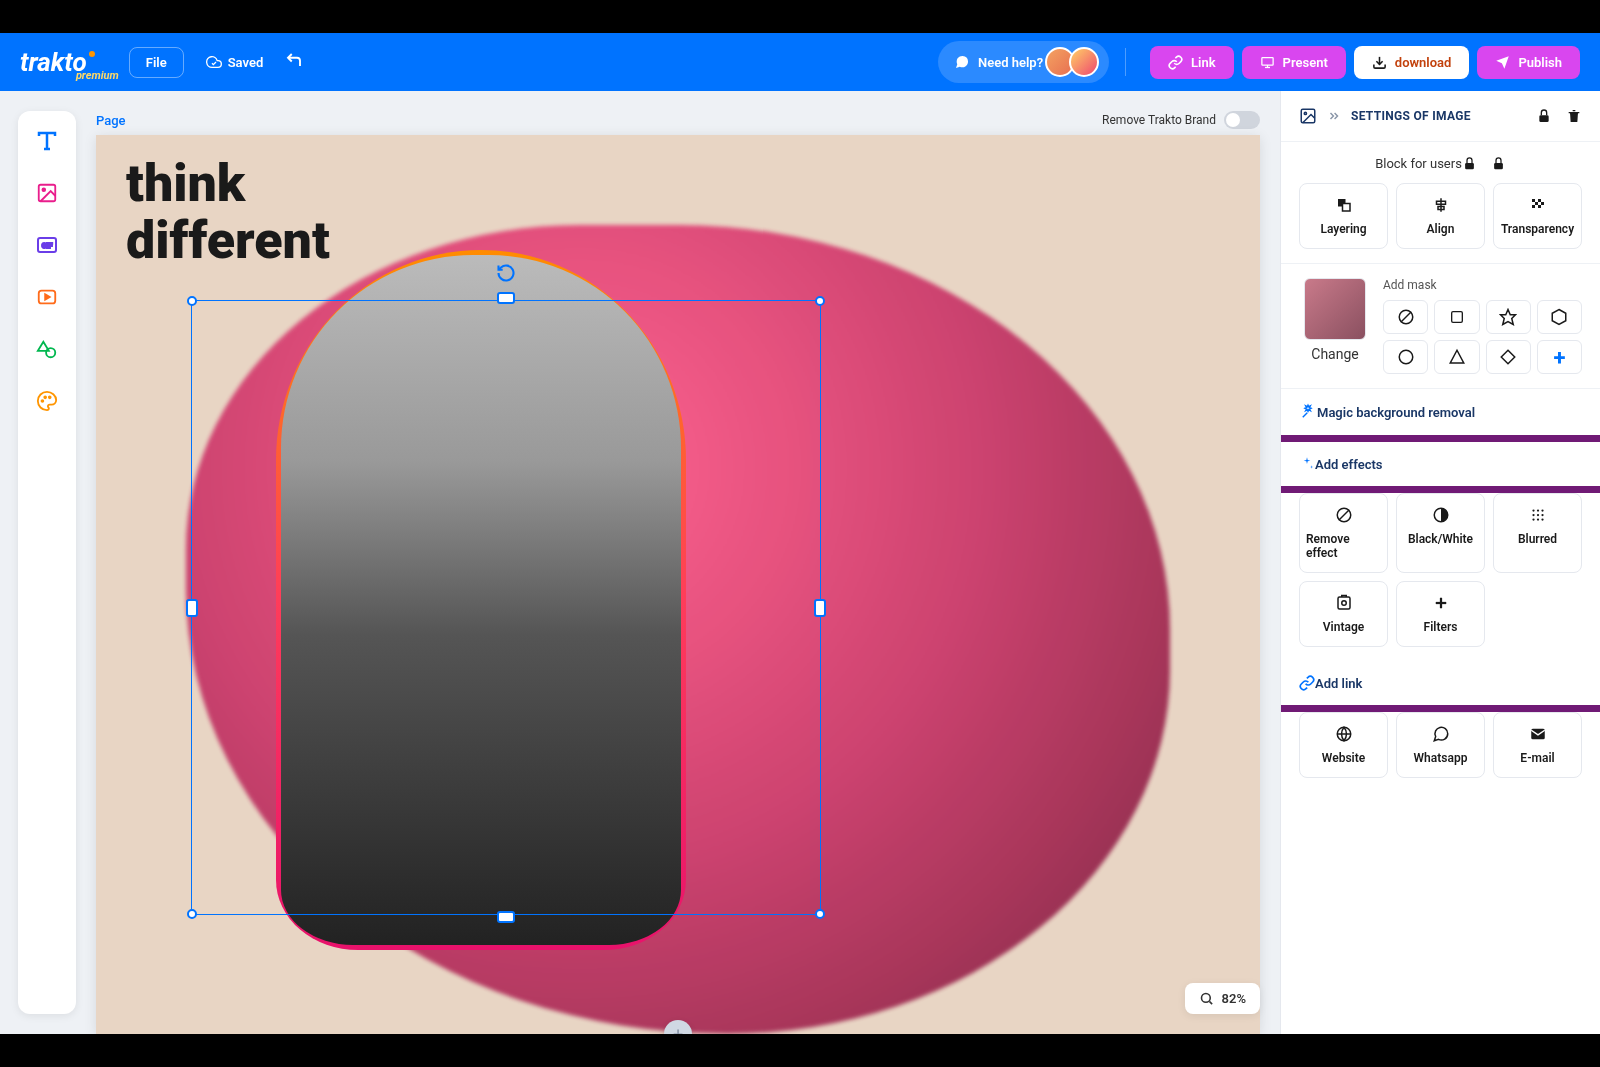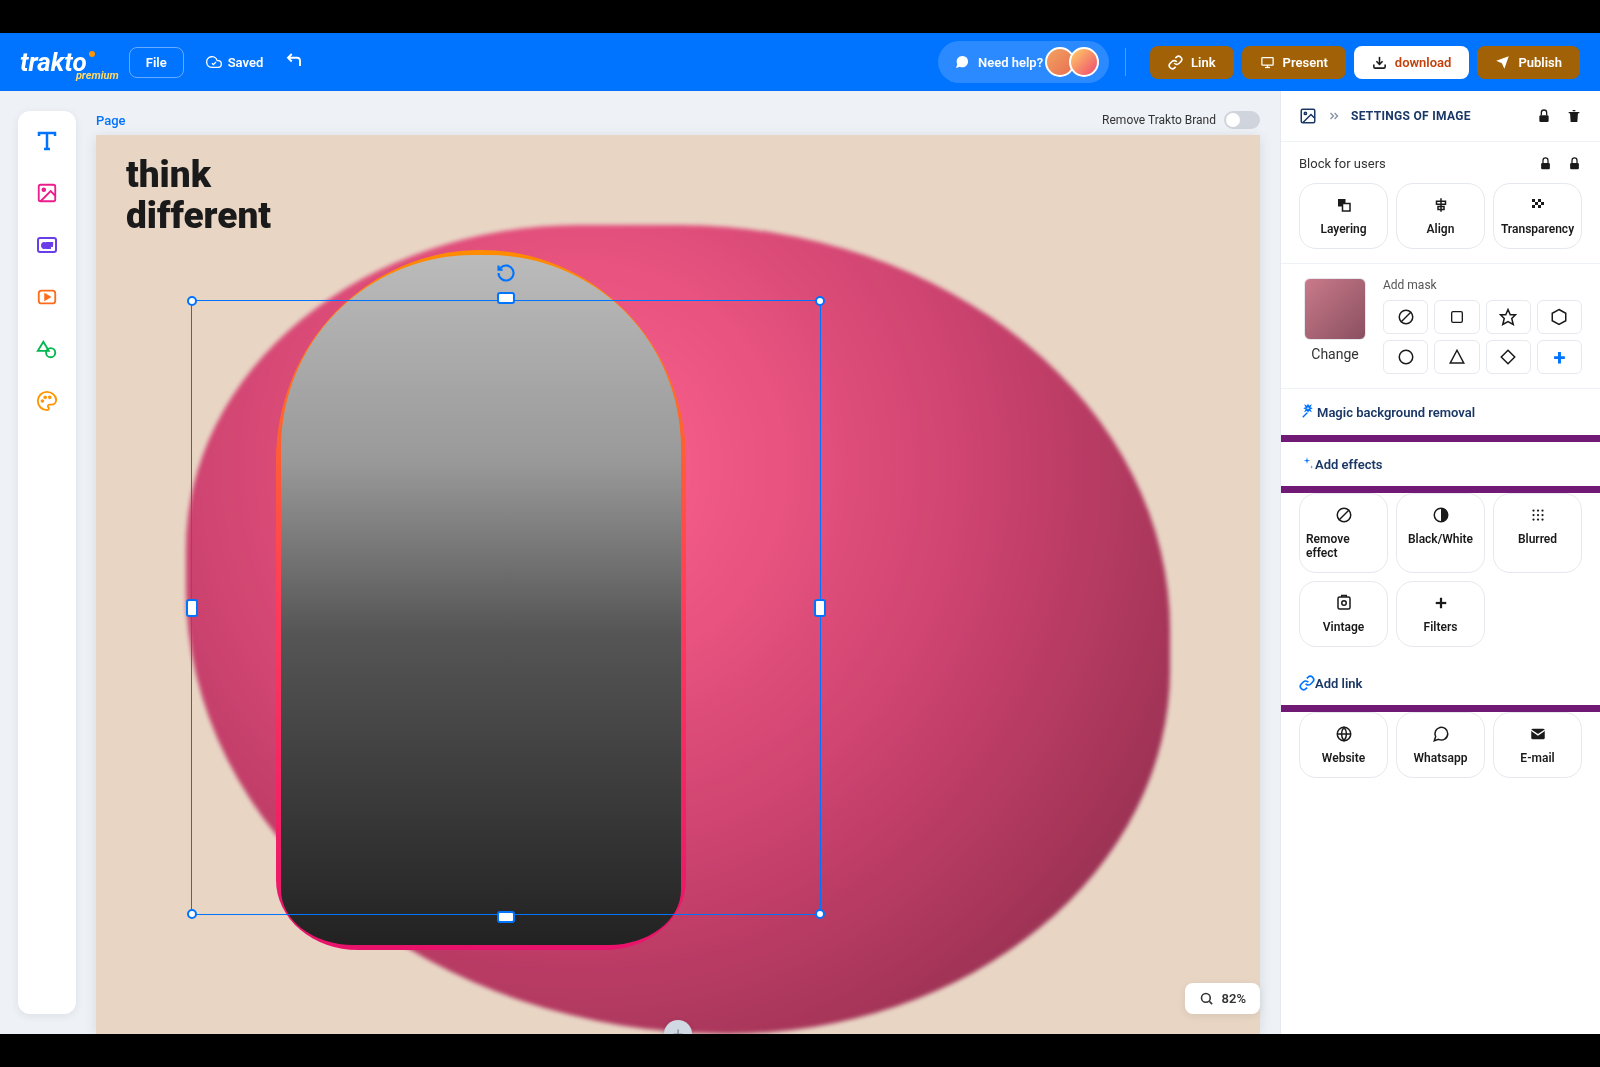--- a/index.html
+++ b/index.html
@@ -13,55 +13,55 @@
 .saved{display:flex;align-items:center;gap:6px;margin-left:22px;font-size:13px;font-weight:600}
 .undo-btn{margin-left:22px;cursor:pointer;font-size:18px}
 .spacer{flex:1}
 .help-btn{background:#2b8aff;border-radius:22px;display:flex;align-items:center;gap:8px;padding:6px 10px 6px 16px;font-size:13px;font-weight:600;cursor:pointer}
 .avatars{display:flex}
 .avatar{width:30px;height:30px;border-radius:50%;border:2px solid #fff;margin-left:-6px}
 .av1{background:linear-gradient(135deg,#f4a261,#e76f51)}
 .av2{background:linear-gradient(135deg,#ffd166,#ef476f)}
 .divider-v{width:1px;height:28px;background:rgba(255,255,255,.3);margin:0 16px}
 .top-btn{display:flex;align-items:center;gap:8px;padding:9px 18px;border-radius:8px;font-size:13px;font-weight:600;cursor:pointer;margin-left:8px}
-.btn-blue{background:#a16207;color:#fff}
+.btn-blue{background:#d946ef;color:#fff}
 .btn-white{background:#fff;color:#c2410c}
 .main{flex:1;display:flex;overflow:hidden}
 .left-tools{width:58px;background:#fff;border-radius:12px;margin:20px 0 20px 18px;display:flex;flex-direction:column;align-items:center;padding:18px 0;gap:28px;box-shadow:0 2px 8px rgba(0,0,0,.08)}
 .tool-icon{width:24px;height:24px;cursor:pointer;display:flex;align-items:center;justify-content:center}
 .canvas-area{flex:1;position:relative;padding:20px 20px 0 20px;display:flex;flex-direction:column}
 .canvas-header{display:flex;justify-content:space-between;align-items:center;padding:0 0 6px 0}
 .page-label{color:#0073ff;font-size:13px;font-weight:500}
 .remove-brand{display:flex;align-items:center;gap:8px;font-size:12px;color:#333}
 .toggle{width:36px;height:18px;background:#d0d5dd;border-radius:10px;position:relative;cursor:pointer}
 .toggle::after{content:'';position:absolute;width:14px;height:14px;background:#fff;border-radius:50%;top:2px;left:2px}
 .canvas{flex:1;background:#e8d5c4;position:relative;overflow:hidden;box-shadow:0 2px 12px rgba(0,0,0,.1)}
-.canvas-text{position:absolute;top:20px;left:30px;font-family:Georgia,serif;font-size:37px;font-weight:900;color:#1a1a1a;line-height:1.1}
+.canvas-text{position:absolute;top:20px;left:30px;font-family:Georgia,serif;font-size:52px;font-weight:900;color:#1a1a1a;line-height:1.1}
 .flowers{position:absolute;top:90px;left:90px;right:90px;bottom:0;background:radial-gradient(circle at 40% 30%,#ff5a8c 0%,#e8487a 25%,#c93668 50%,#a02850 75%,#6b1a3a 100%);border-radius:40% 50% 45% 55%;opacity:.92;filter:blur(2px)}
 .person-outline{position:absolute;top:115px;left:180px;width:410px;height:700px;background:linear-gradient(180deg,#ff8c00,#ff3c5a,#e8126b);border-radius:50% 50% 20% 20%/30% 30% 10% 10%}
 .person{position:absolute;top:120px;left:185px;width:400px;height:690px;background:linear-gradient(180deg,#bbb 0%,#999 30%,#555 55%,#222 100%);border-radius:48% 48% 18% 18%/28% 28% 8% 8%;filter:grayscale(100%)}
 .selection-box{position:absolute;top:165px;left:95px;width:630px;height:615px;border:1px solid #0073ff}
 .sel-handle{position:absolute;width:10px;height:10px;background:#fff;border:2px solid #0073ff;border-radius:50%}
 .sel-handle.tl{top:-5px;left:-5px}.sel-handle.tr{top:-5px;right:-5px}.sel-handle.bl{bottom:-5px;left:-5px}.sel-handle.br{bottom:-5px;right:-5px}
 .sel-edge{position:absolute;width:12px;height:18px;background:#fff;border:2px solid #0073ff;border-radius:3px}
 .sel-edge.t{top:-9px;left:50%;transform:translateX(-50%);width:18px;height:12px}.sel-edge.b{bottom:-9px;left:50%;transform:translateX(-50%);width:18px;height:12px}
 .sel-edge.l{left:-6px;top:50%;transform:translateY(-50%)}.sel-edge.r{right:-6px;top:50%;transform:translateY(-50%)}
 .rotate-handle{position:absolute;top:-38px;left:50%;transform:translateX(-50%);color:#0073ff;font-size:20px;cursor:pointer}
 .add-page-btn{position:absolute;bottom:-14px;left:50%;transform:translateX(-50%);width:28px;height:28px;background:#d0d8e3;border-radius:50%;display:flex;align-items:center;justify-content:center;color:#8a96a8;font-size:18px;cursor:pointer;box-shadow:0 2px 6px rgba(0,0,0,.12)}
 .zoom-badge{position:absolute;right:20px;bottom:20px;background:#fff;border-radius:8px;padding:8px 14px;display:flex;align-items:center;gap:8px;font-size:13px;font-weight:600;color:#333;box-shadow:0 2px 8px rgba(0,0,0,.08)}
 .right-panel{width:320px;background:#fff;display:flex;flex-direction:column;overflow-y:auto;border-left:1px solid #e5e8ee}
 .panel-header{display:flex;align-items:center;gap:10px;padding:16px 18px;border-bottom:1px solid #eef1f5}
 .panel-title{font-size:12px;font-weight:700;color:#1a3766;letter-spacing:.3px;flex:1}
 .header-icons{display:flex;gap:14px;color:#1a1a1a}
 .section{padding:14px 18px;border-bottom:1px solid #eef1f5}
-.section-row{display:flex;justify-content:space-between;align-items:center}
+.section-row{display:flex;justify-content:center;align-items:center}
 .section-label{font-size:13px;color:#333}
 .lock-icons{display:flex;gap:14px}
 .btn-row{display:flex;gap:8px;margin-top:12px}
-.option-btn{flex:1;border:1px solid #e5e8ee;border-radius:17px;padding:12px 6px;display:flex;flex-direction:column;align-items:center;gap:8px;font-size:12px;font-weight:600;color:#1a1a1a;cursor:pointer;background:#fff}
+.option-btn{flex:1;border:1px solid #e5e8ee;border-radius:8px;padding:12px 6px;display:flex;flex-direction:column;align-items:center;gap:8px;font-size:12px;font-weight:600;color:#1a1a1a;cursor:pointer;background:#fff}
 .option-btn svg,.option-btn .ic{width:18px;height:18px}
 .mask-section{padding:14px 18px;border-bottom:1px solid #eef1f5;display:flex;gap:12px}
 .change-box{width:72px;display:flex;flex-direction:column;align-items:center;gap:6px}
 .change-thumb{width:62px;height:62px;border-radius:6px;background:linear-gradient(135deg,#c97a8a,#8a5060);border:1px solid #e5e8ee}
 .change-label{font-size:14px;color:#333}
 .mask-right{flex:1}
 .mask-label{font-size:12px;color:#555;margin-bottom:8px}
 .mask-grid{display:grid;grid-template-columns:repeat(4,1fr);gap:6px}
 .mask-btn{border:1px solid #e5e8ee;border-radius:6px;height:34px;display:flex;align-items:center;justify-content:center;cursor:pointer;background:#fff}
 .mask-btn.plus{color:#0073ff;font-weight:700;font-size:22px}

